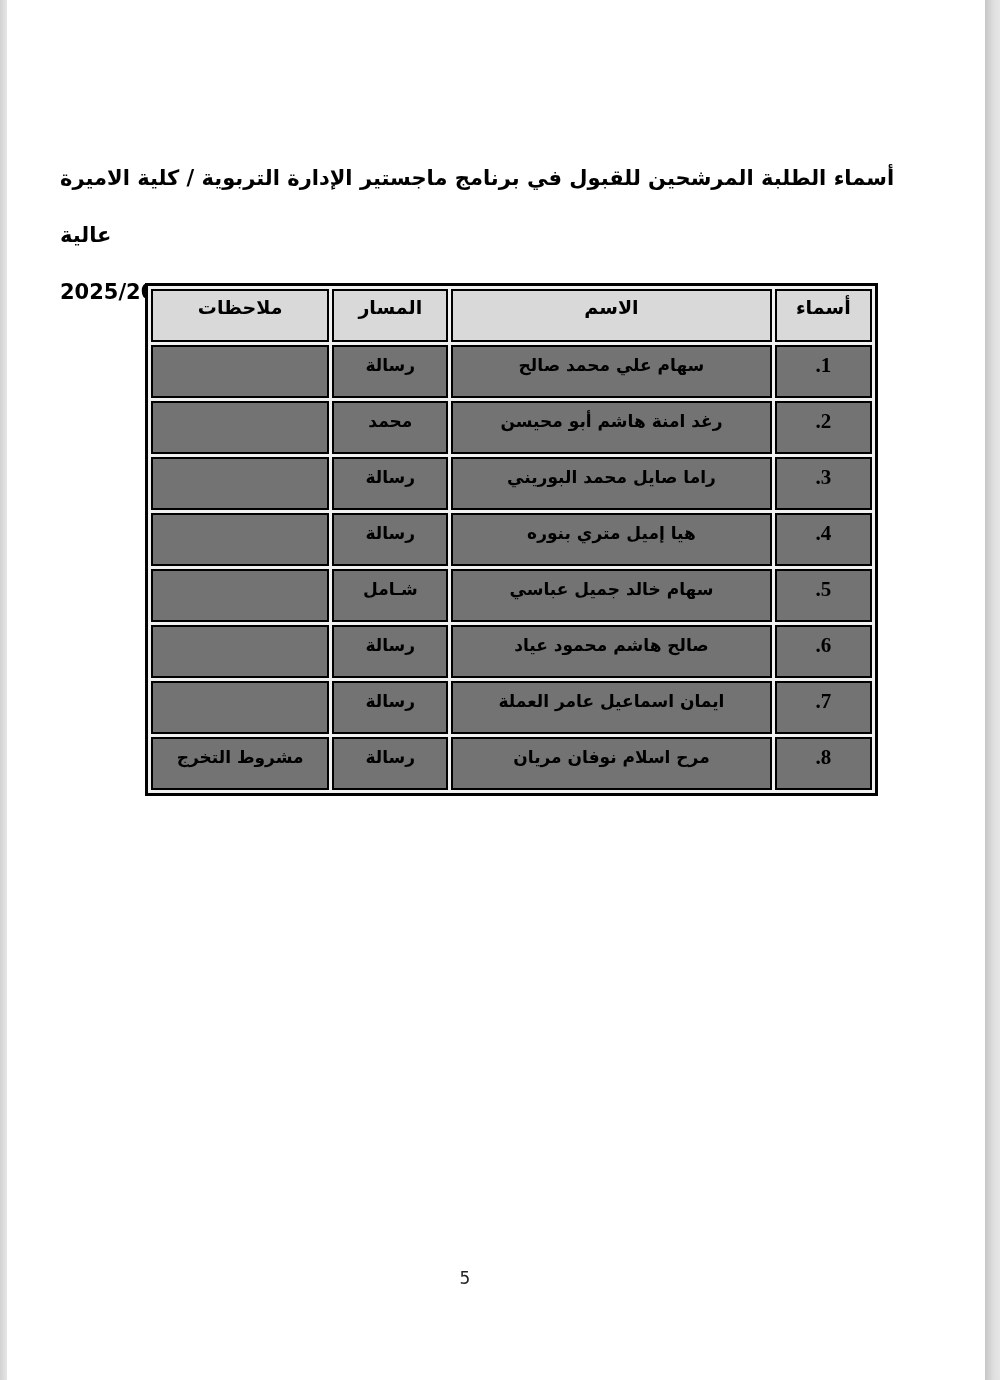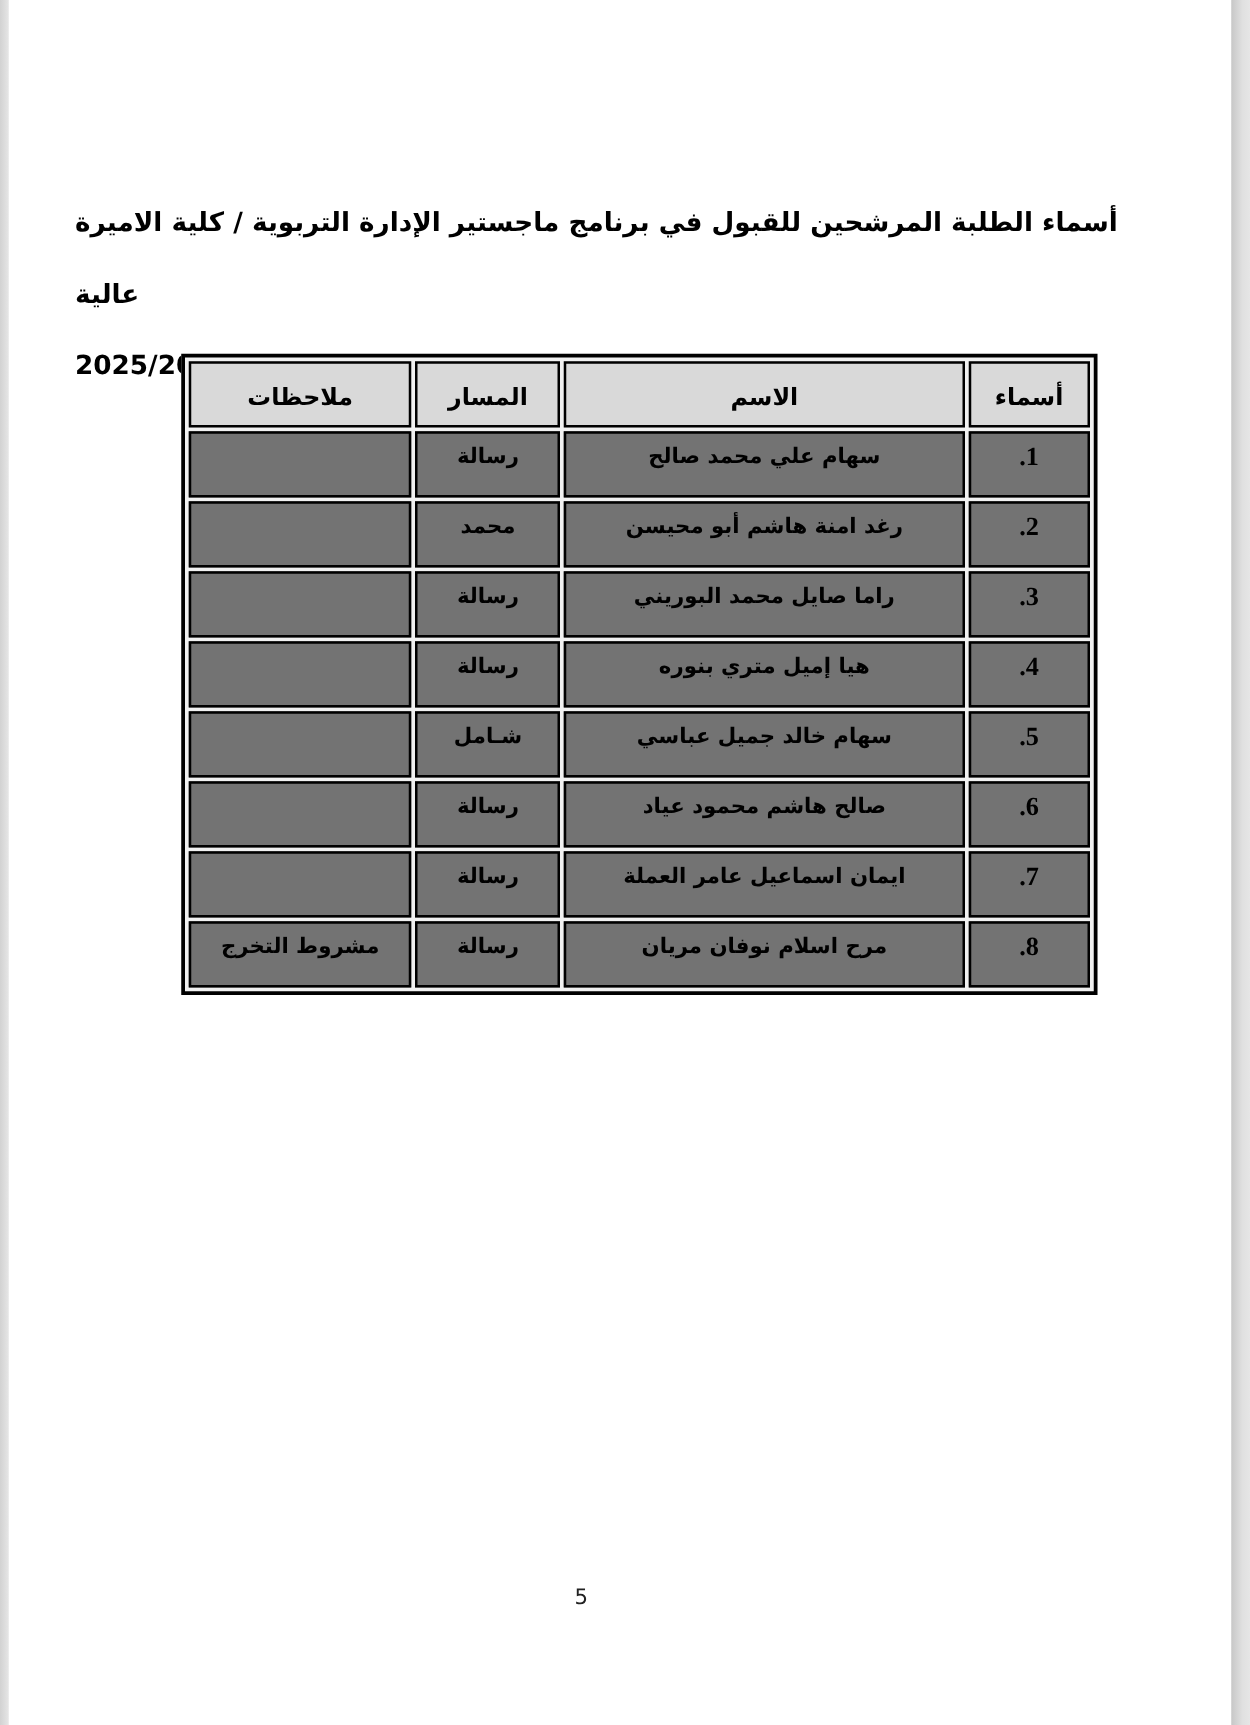--- a/index.html
+++ b/index.html
@@ -57,21 +57,21 @@
     height: 53px;
     vertical-align: top;
     text-align: center;
     font-weight: bold;
     color: #000;
     overflow: hidden;
   }
   .doc-table th {
     background: #d9d9d9;
     font-size: 19px;
-    padding-top: 16px;
+    padding-top: 5px;
     margin-top: 40px;
   }
   .doc-table td {
     background: #737373;
     font-size: 17px;
     padding-top: 8px;
   }
   .c-num   { width: 94px; }
   .c-name  { width: 309px; }
   .c-track { width: 112px; }

